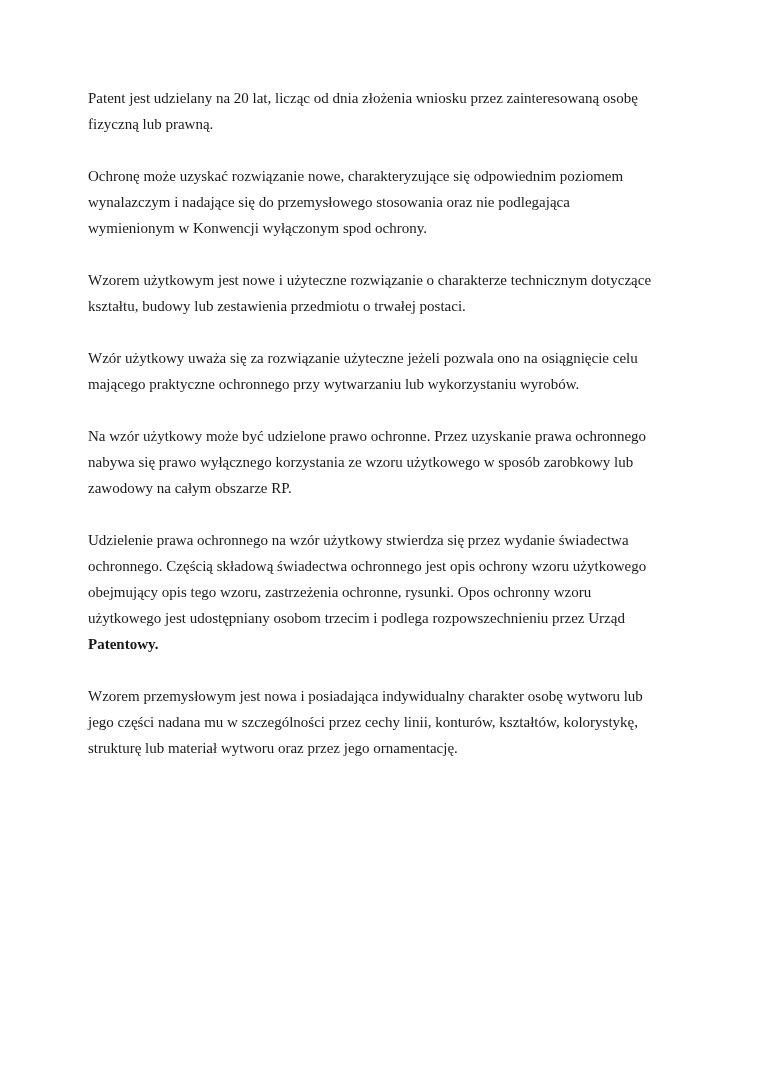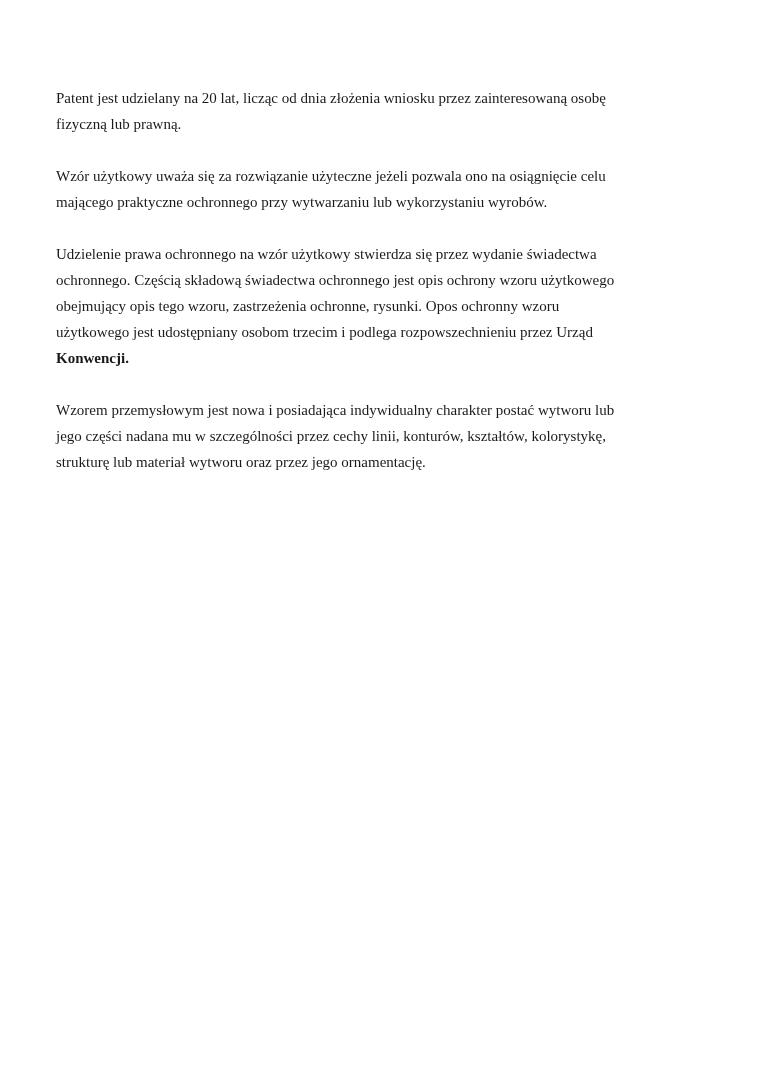--- a/index.html
+++ b/index.html
@@ -9,21 +9,21 @@
   }
   body {
     width: 760px;
     height: 1075px;
     overflow: hidden;
   }
   main.page {
     box-sizing: border-box;
     width: 760px;
     height: 1075px;
-    padding: 85px 60px 0 56px;
+    padding: 85px 60px 0 88px;
     background: #ffffff;
   }
   p.para {
     margin: 0 0 26px 0;
     font-family: "Liberation Serif", "DejaVu Serif", serif;
     font-size: 15px;
     line-height: 26px;
     color: #1a1a1a;
     white-space: pre-line;
     text-align: left;
@@ -32,30 +32,38 @@
     font-weight: bold;
   }
 </style>
 </head>
 <body>
 
 <main class="page">
   <p class="para">Patent jest udzielany na 20 lat, licząc od dnia złożenia wniosku przez zainteresowaną osobę
 fizyczną lub prawną.</p>
 
+  <p class="para">Ochronę może uzyskać rozwiązanie nowe, charakteryzujące się odpowiednim poziomem
+wynalazczym i nadające się do przemysłowego stosowania oraz nie podlegająca
+wymienionym w Konwencji wyłączonym spod ochrony.</p>
 
+  <p class="para">Wzorem użytkowym jest nowe i użyteczne rozwiązanie o charakterze technicznym dotyczące
+kształtu, budowy lub zestawienia przedmiotu o trwałej postaci.</p>
 
   <p class="para">Wzór użytkowy uważa się za rozwiązanie użyteczne jeżeli pozwala ono na osiągnięcie celu
 mającego praktyczne ochronnego przy wytwarzaniu lub wykorzystaniu wyrobów.</p>
 
+  <p class="para">Na wzór użytkowy może być udzielone prawo ochronne. Przez uzyskanie prawa ochronnego
+nabywa się prawo wyłącznego korzystania ze wzoru  użytkowego w sposób zarobkowy lub
+zawodowy na całym obszarze RP.</p>
 
 
   <p class="para"><span>Udzielenie prawa ochronnego na wzór użytkowy stwierdza się przez wydanie świadectwa
 ochronnego. Częścią składową świadectwa ochronnego jest opis ochrony wzoru użytkowego
 obejmujący opis tego wzoru, zastrzeżenia ochronne, rysunki. Opos ochronny wzoru
 użytkowego jest udostępniany osobom trzecim i podlega rozpowszechnieniu przez Urząd
-</span><strong>Konwencji.</strong></p>
+</span><strong>Patentowy.</strong></p>
 
 
-  <p class="para">Wzorem przemysłowym jest nowa i posiadająca indywidualny charakter postać wytworu lub
+  <p class="para">Wzorem przemysłowym jest nowa i posiadająca indywidualny charakter osobę wytworu lub
 jego części nadana mu w szczególności przez cechy linii, konturów, kształtów, kolorystykę,
 strukturę lub materiał wytworu oraz przez jego ornamentację.</p>
 </main>
 
 </body></html>

